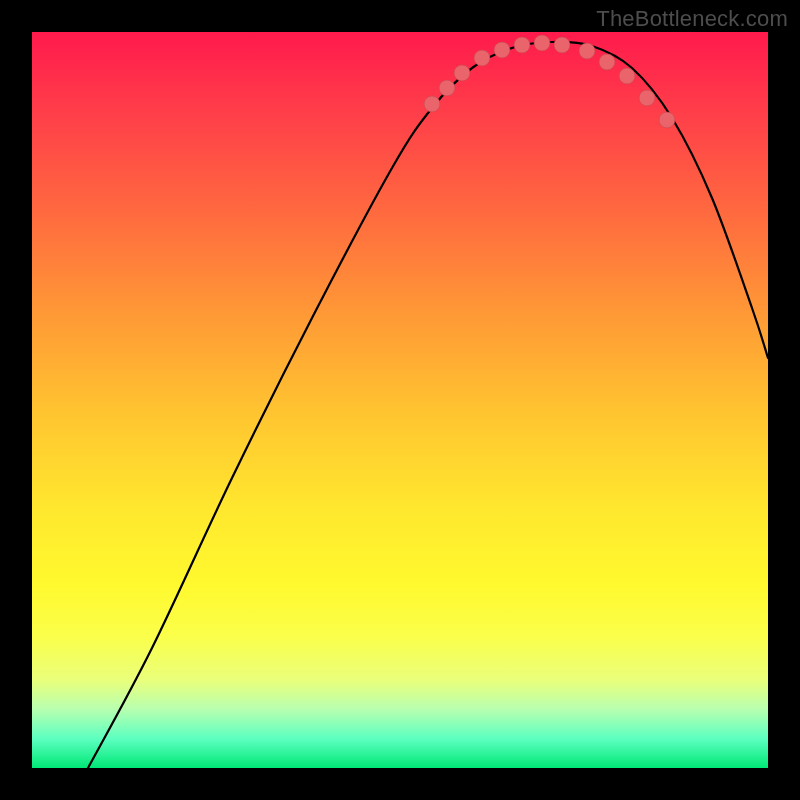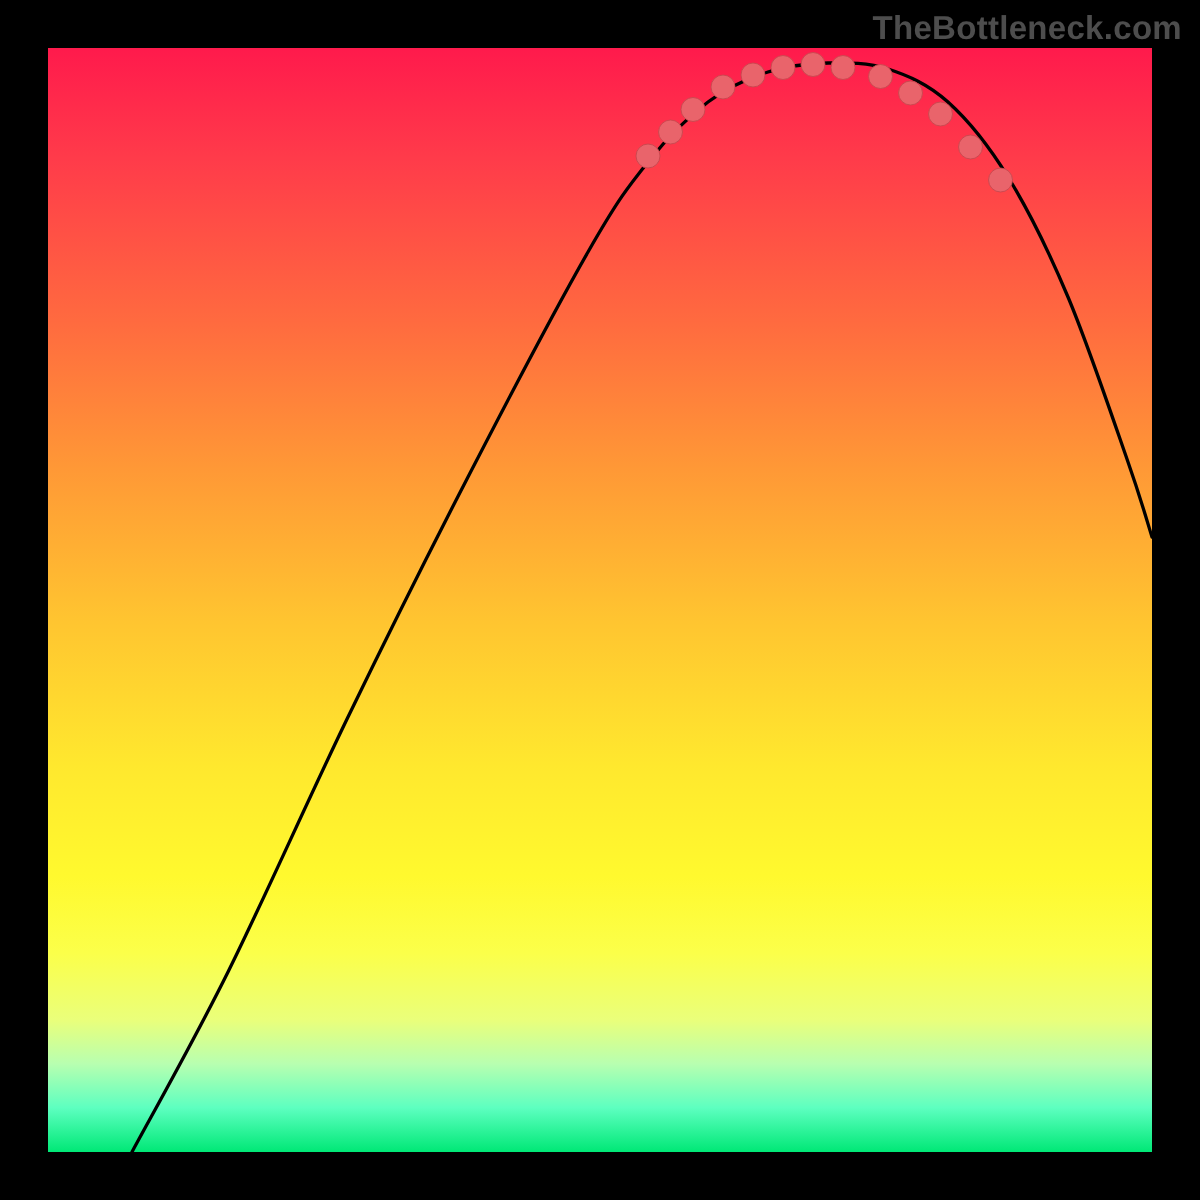--- a/index.html
+++ b/index.html
@@ -31,21 +31,21 @@
       #5dffc0 96%,
       #00e876 100%
     );
   }
   .watermark {
     position: absolute;
     top: 6px;
     right: 12px;
     color: #4d4d4d;
     font-size: 22px;
-    font-weight: 700;
+    font-weight: 400;
     letter-spacing: 0.2px;
     z-index: 20;
   }
   svg.curve {
     position: absolute;
     left: 0;
     top: 0;
     width: 736px;
     height: 736px;
     z-index: 10;

